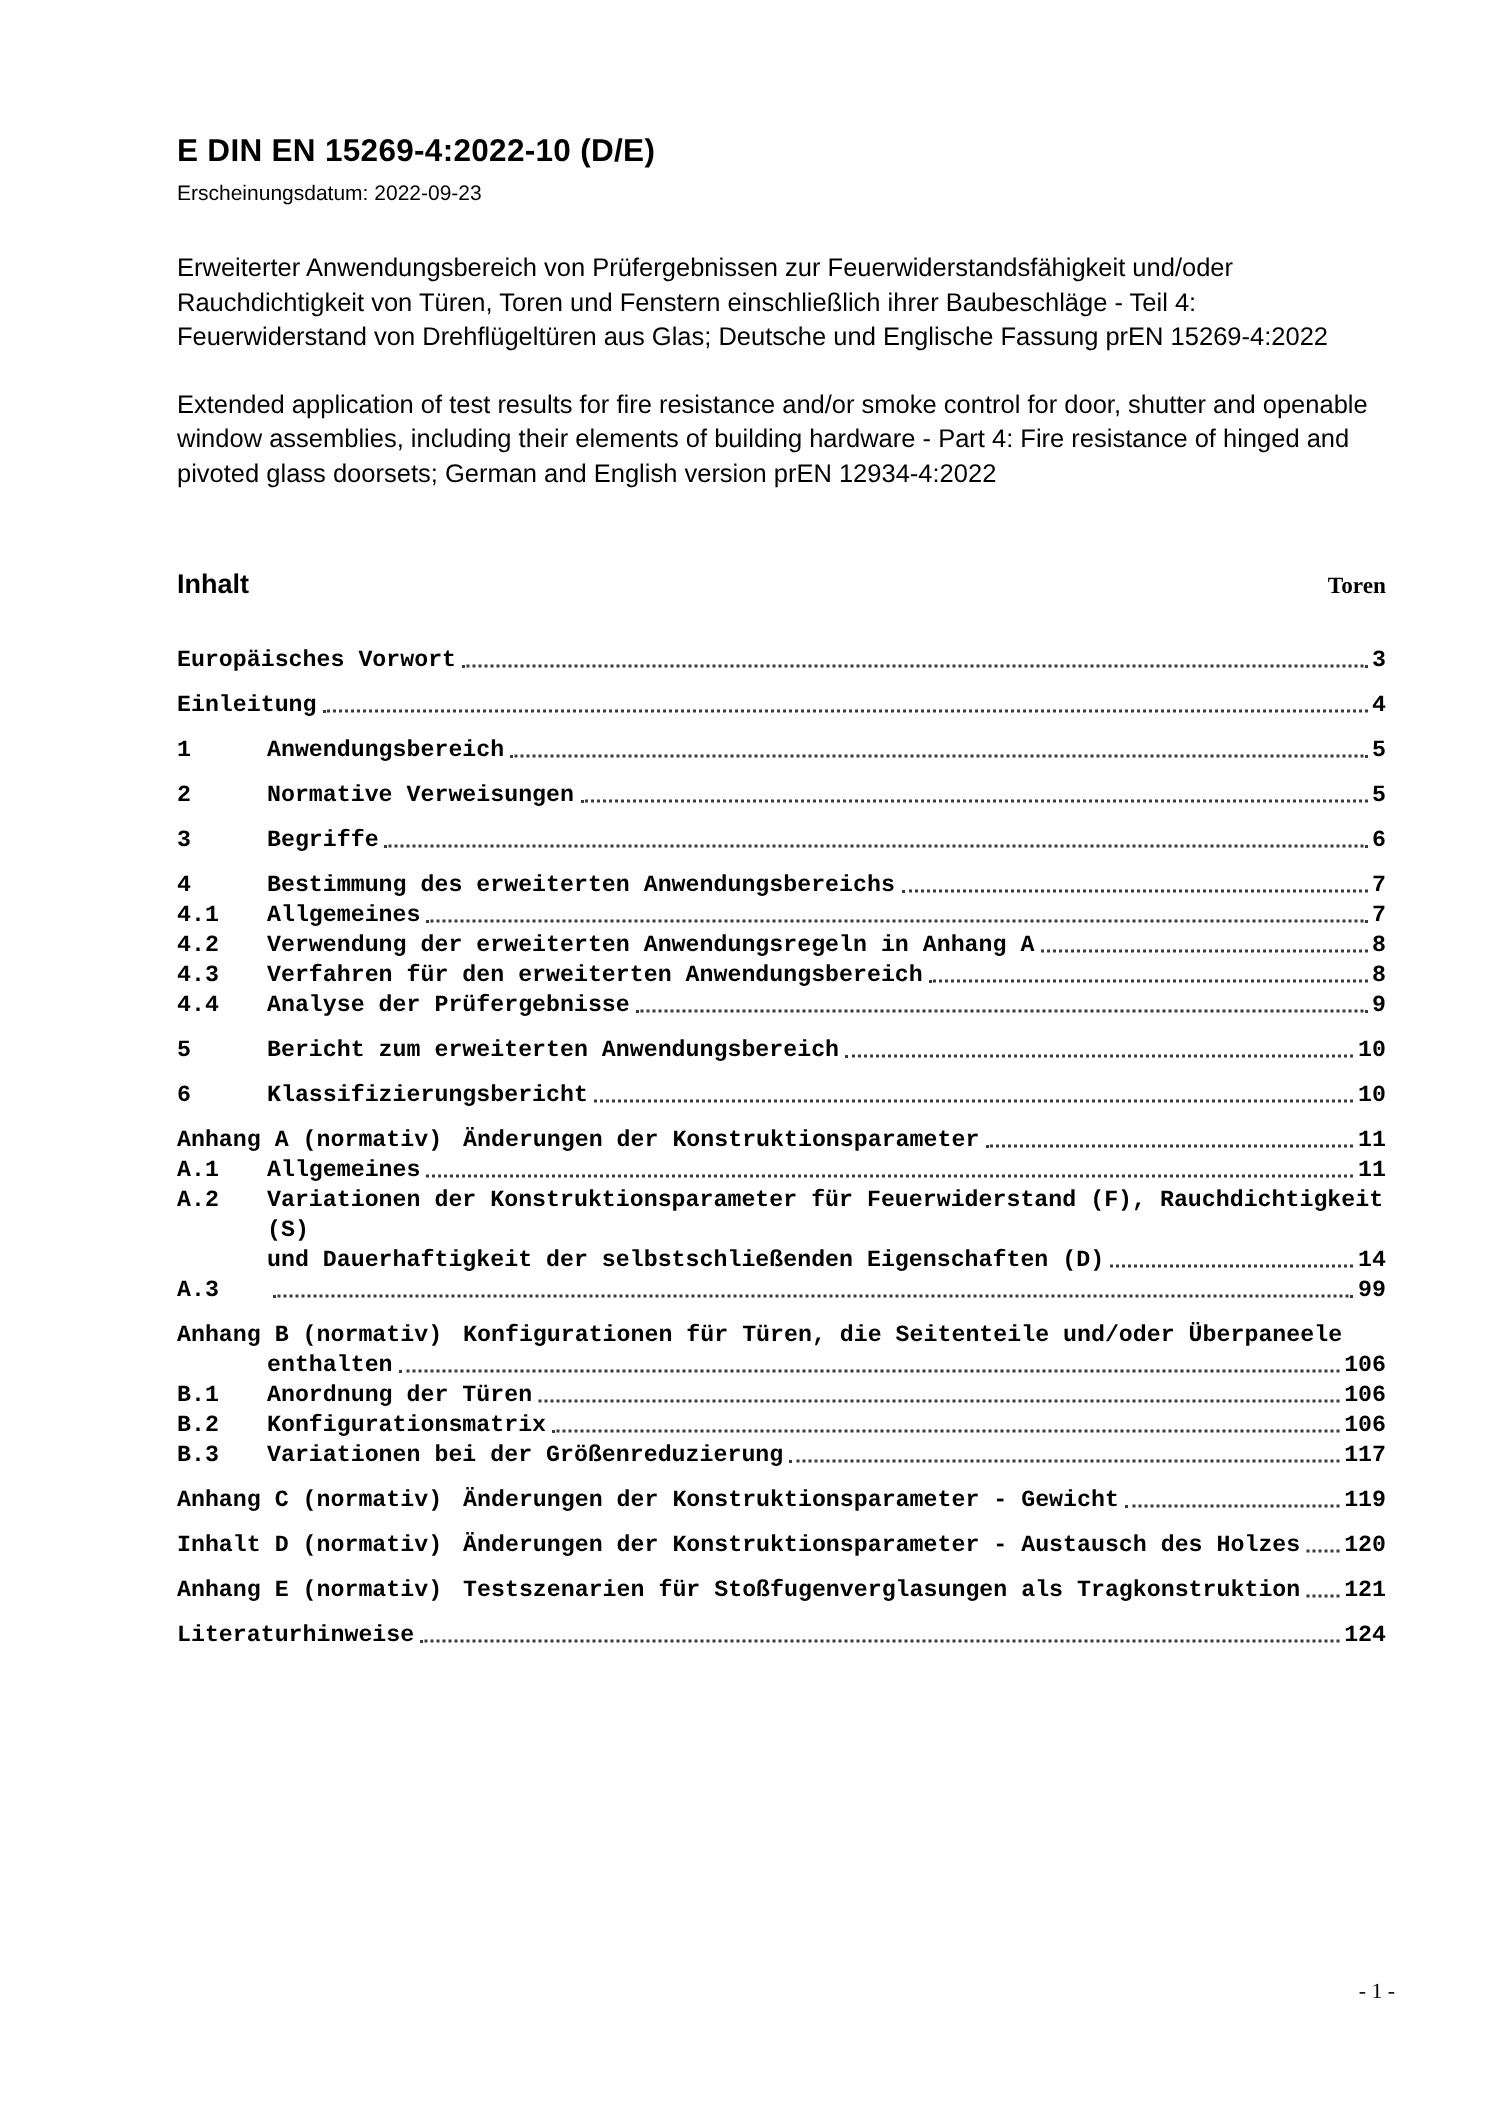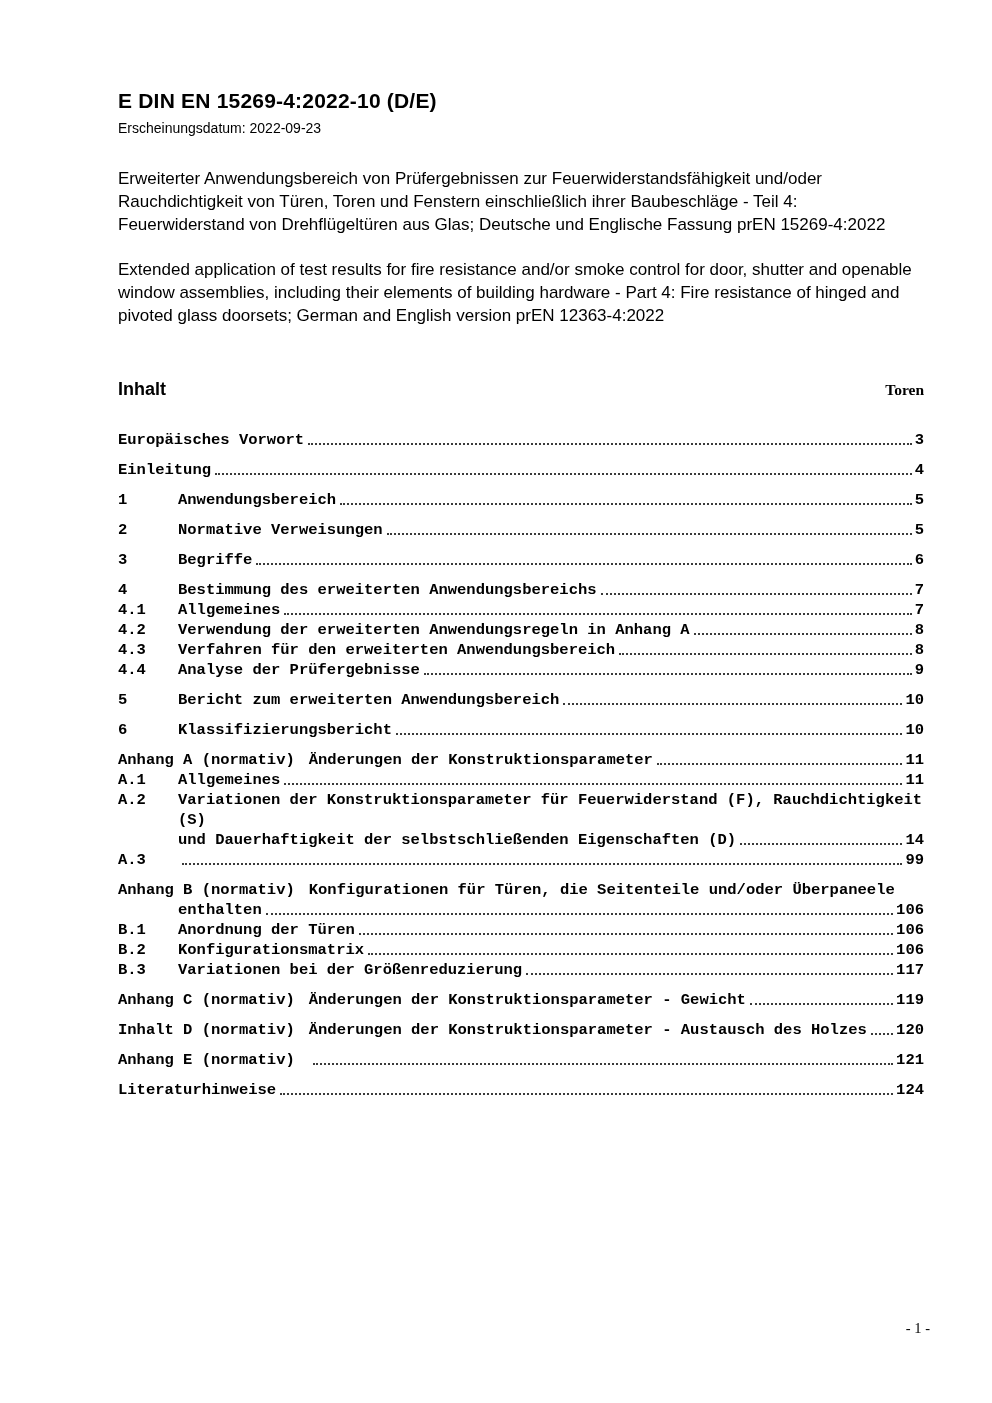--- a/index.html
+++ b/index.html
@@ -105,21 +105,21 @@
 <body>
 
 <div class="page">
 
   <div class="doc-number">E DIN EN 15269-4:2022-10 (D/E)</div>
 
   <div class="release-date">Erscheinungsdatum: 2022-09-23</div>
 
   <div class="doc-title de">Erweiterter Anwendungsbereich von Prüfergebnissen zur Feuerwiderstandsfähigkeit und/oder Rauchdichtigkeit von Türen, Toren und Fenstern einschließlich ihrer Baubeschläge - Teil 4: Feuerwiderstand von Drehflügeltüren aus Glas; Deutsche und Englische Fassung prEN 15269-4:2022</div>
 
-  <div class="doc-title en">Extended application of test results for fire resistance and/or smoke control for door, shutter and openable window assemblies, including their elements of building hardware - Part 4: Fire resistance of hinged and pivoted glass doorsets; German and English version prEN 12363-4:2022</div>
+  <div class="doc-title en">Extended application of test results for fire resistance and/or smoke control for door, shutter and openable window assemblies, including their elements of building hardware - Part 4: Fire resistance of hinged and pivoted glass doorsets; German and English version prEN 12934-4:2022</div>
 
   <div class="toc-head">
     <span class="inhalt">Inhalt</span>
     <span class="seite">Toren</span>
   </div>
 
   <div class="toc-list" id="toc-list">
       <div class="toc-entry">
         <div class="toc-line">
           <span class="toc-title">Europäisches Vorwort</span>
@@ -295,20 +295,21 @@
         <div class="toc-line">
           <span class="toc-num wide">Inhalt D (normativ)</span>
           <span class="toc-title">Änderungen der Konstruktionsparameter - Austausch des Holzes</span>
           <span class="toc-leader"></span>
           <span class="toc-page">120</span>
         </div>
       </div>
       <div class="toc-entry sp">
         <div class="toc-line">
           <span class="toc-num wide">Anhang E (normativ)</span>
+          <span class="toc-title">Testszenarien für Stoßfugenverglasungen als Tragkonstruktion</span>
           <span class="toc-leader"></span>
           <span class="toc-page">121</span>
         </div>
       </div>
       <div class="toc-entry sp">
         <div class="toc-line">
           <span class="toc-title">Literaturhinweise</span>
           <span class="toc-leader"></span>
           <span class="toc-page">124</span>
         </div>

